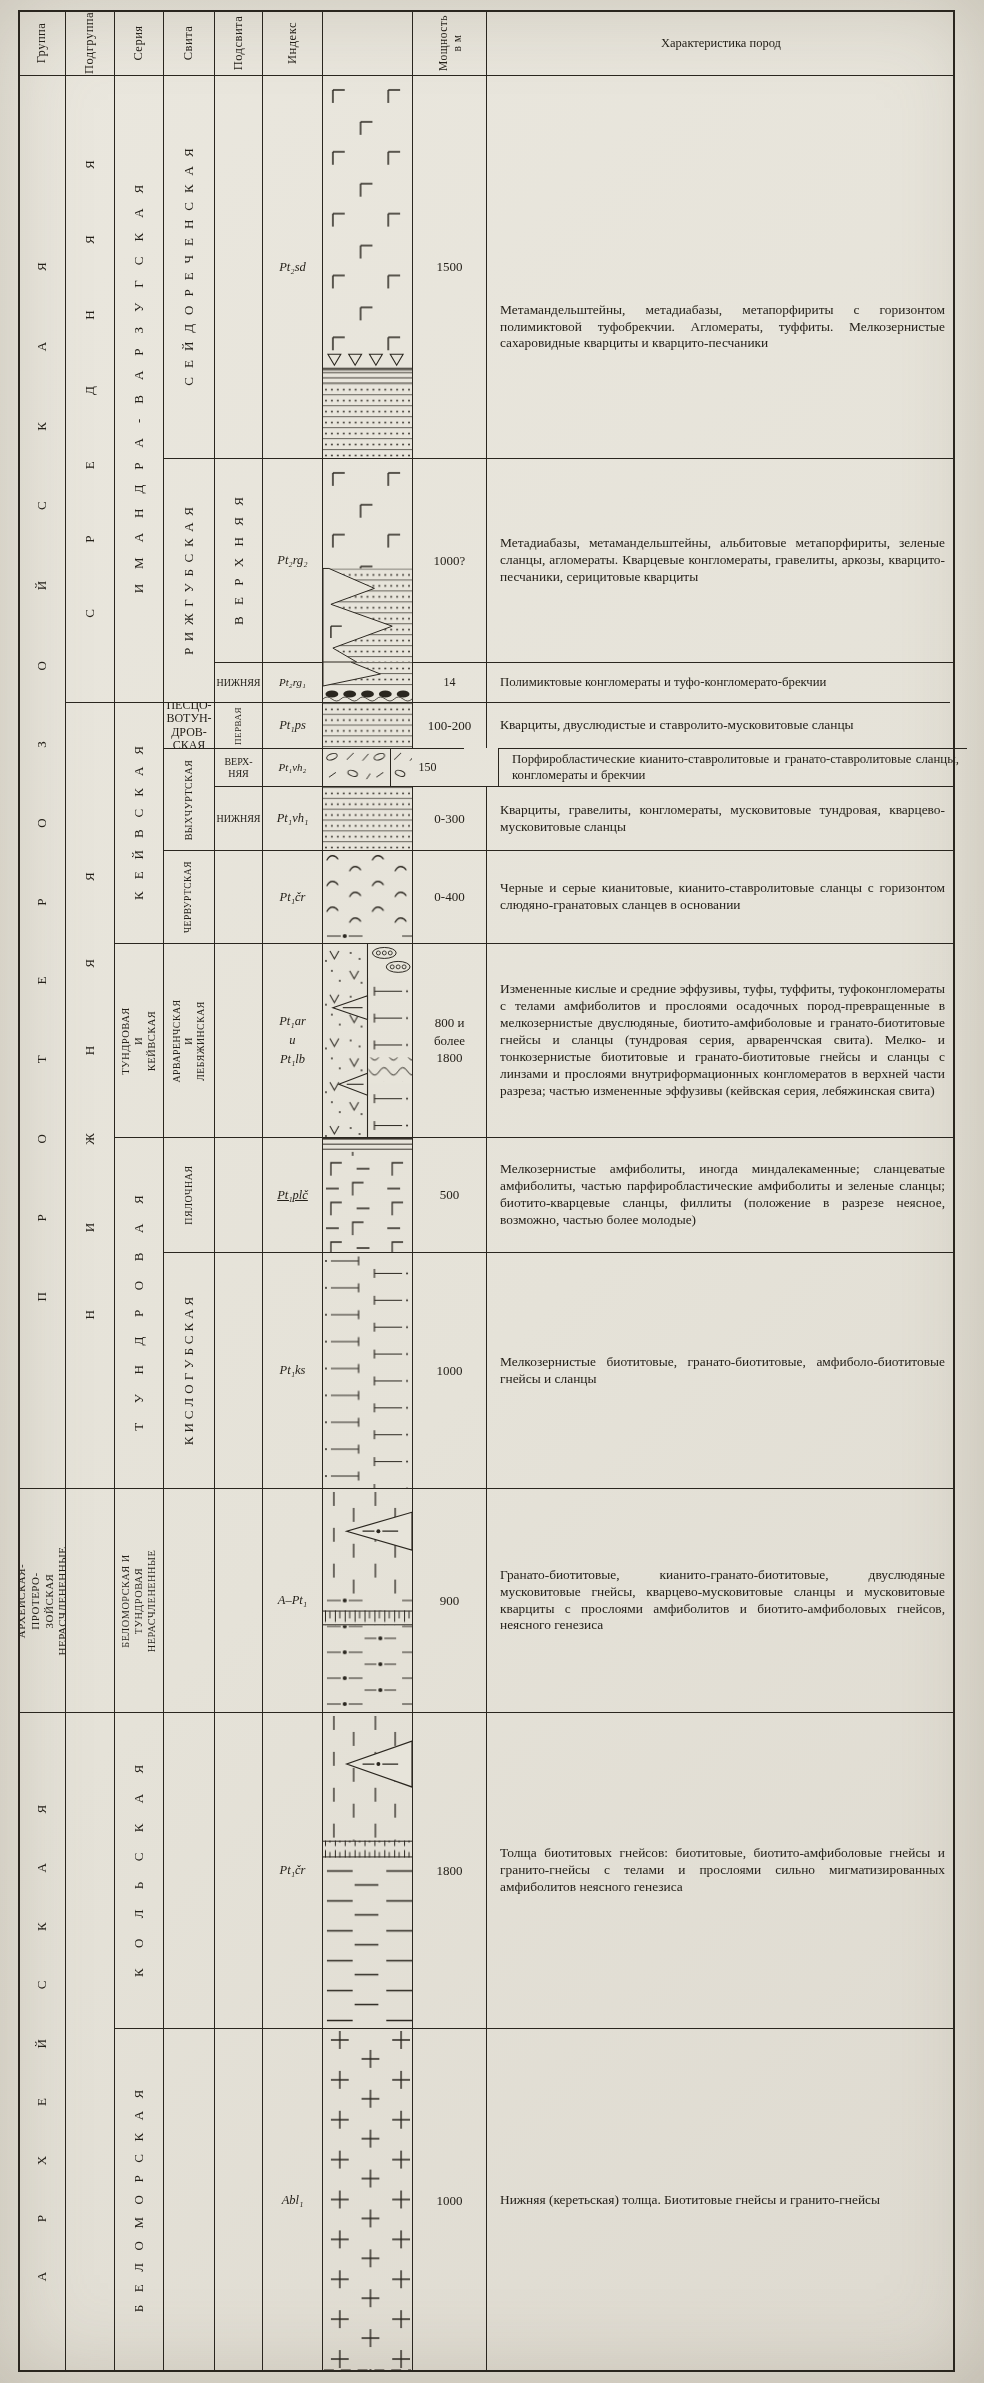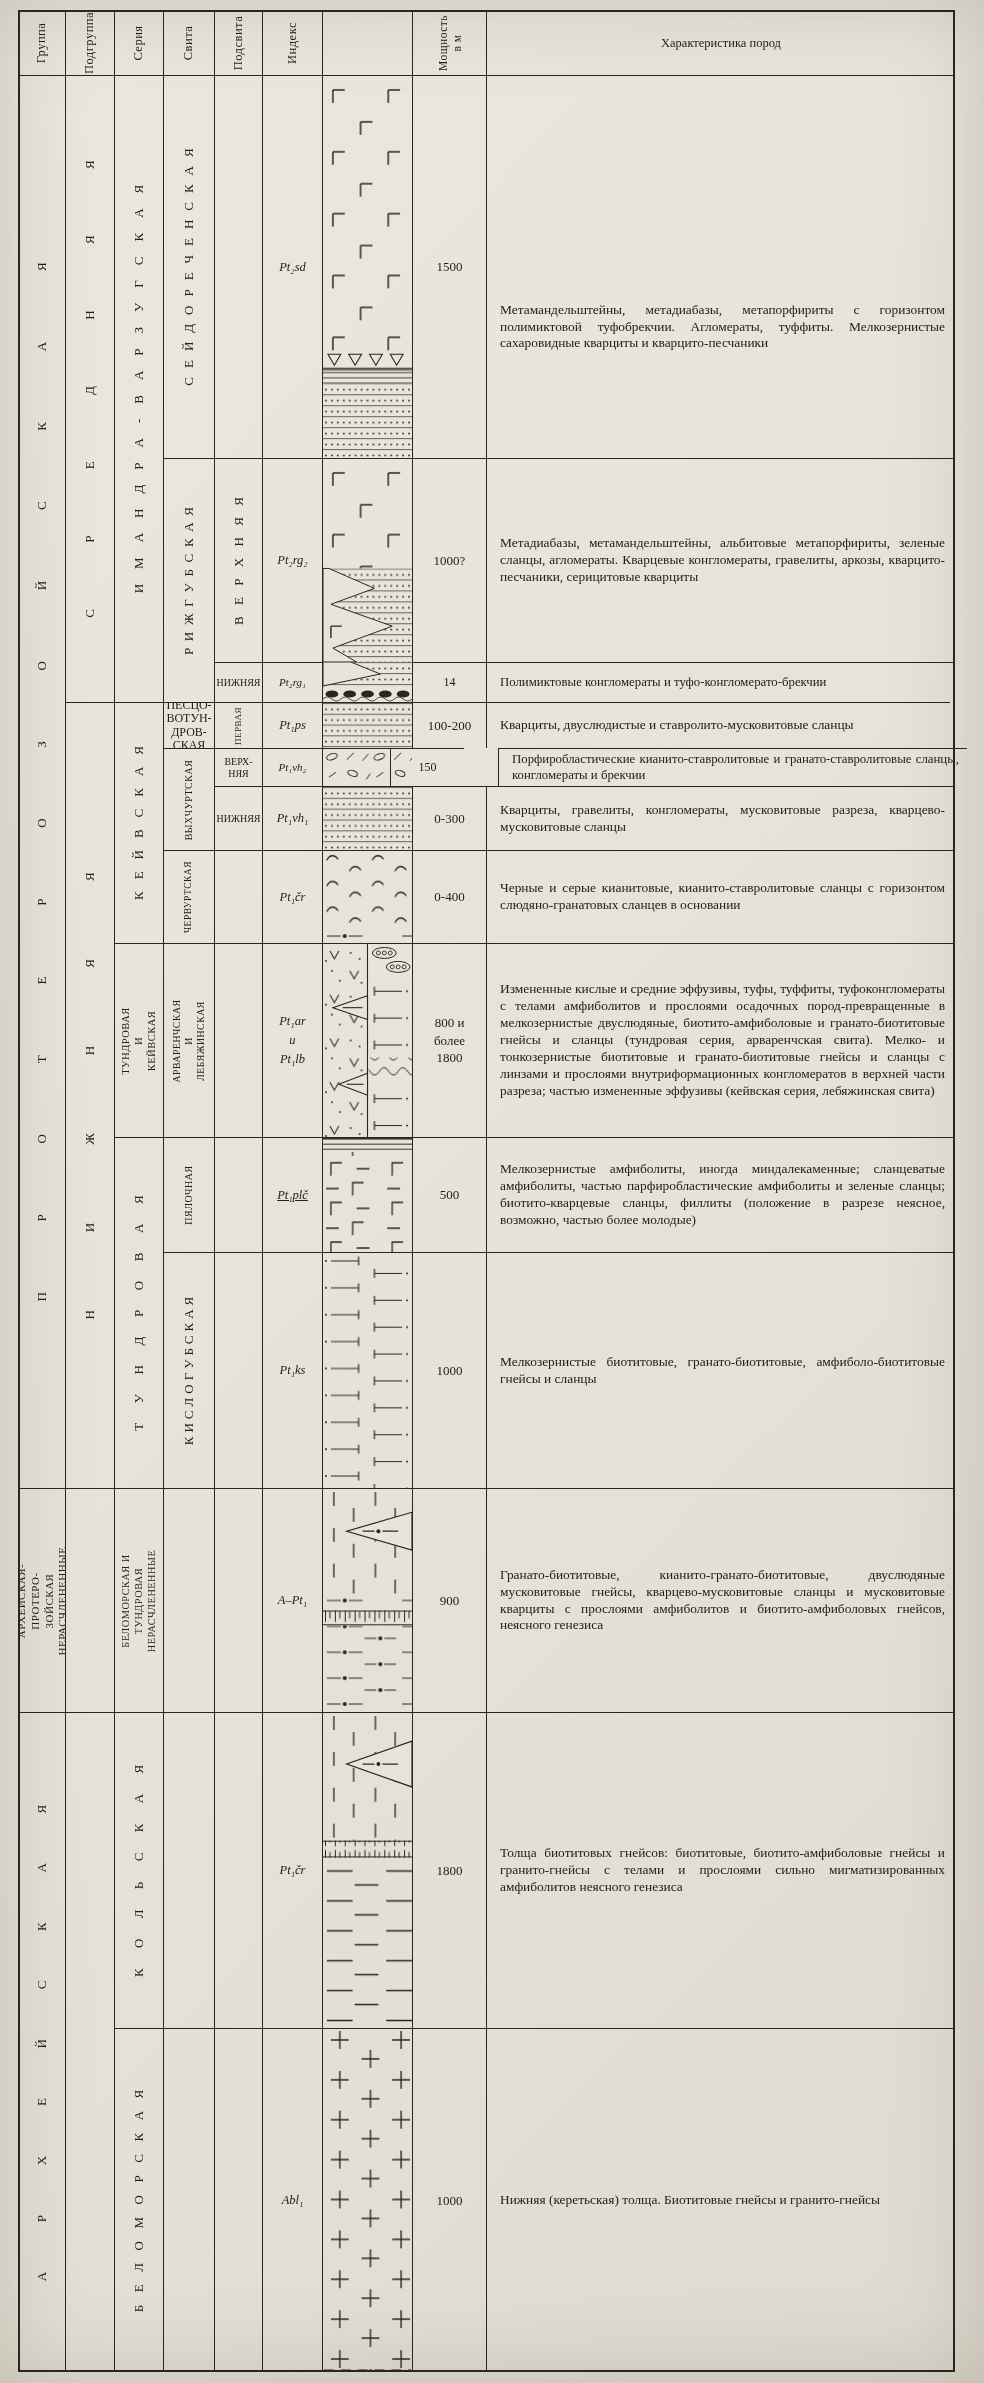--- a/index.html
+++ b/index.html
@@ -457,21 +457,21 @@
       </div>
       <div class="cell" style="left: 322px; top: 786px; width: 90px; height: 64px;">
         <svg class="lith" viewBox="0 0 90 64" preserveAspectRatio="none">
           <rect x="0" y="0" width="90" height="64" fill="url(#p-dots)"></rect>
         </svg>
       </div>
       <div class="cell" style="left: 412px; top: 786px; width: 74px; height: 64px;">
         <div class="thk">0-300</div>
       </div>
       <div class="cell desc" style="left: 486px; top: 786px; width: 469px; height: 64px;">
-        <div class="dtext">Кварциты, гравелиты, конгломераты, мусковитовые разреза, кварцево-мусковитовые сланцы</div>
+        <div class="dtext">Кварциты, гравелиты, конгломераты, мусковитовые тундровая, кварцево-мусковитовые сланцы</div>
       </div>
       <div class="cell" style="left: 214px; top: 850px; width: 48px; height: 93px;"></div>
       <div class="cell" style="left: 262px; top: 850px; width: 60px; height: 93px;">
         <div class="idx">Pt₁čr</div>
       </div>
       <div class="cell" style="left: 322px; top: 850px; width: 90px; height: 93px;">
         <svg class="lith" viewBox="0 0 90 93" preserveAspectRatio="none">
           <rect x="0" y="0" width="90" height="80" fill="url(#p-tilde)"></rect>
           <rect x="0" y="80" width="90" height="13" fill="url(#p-dashdot)"></rect>
         </svg>

